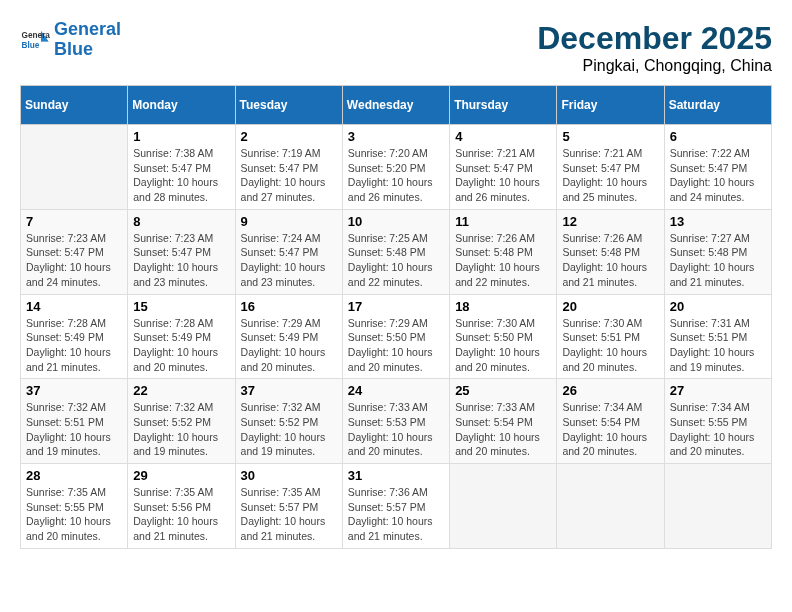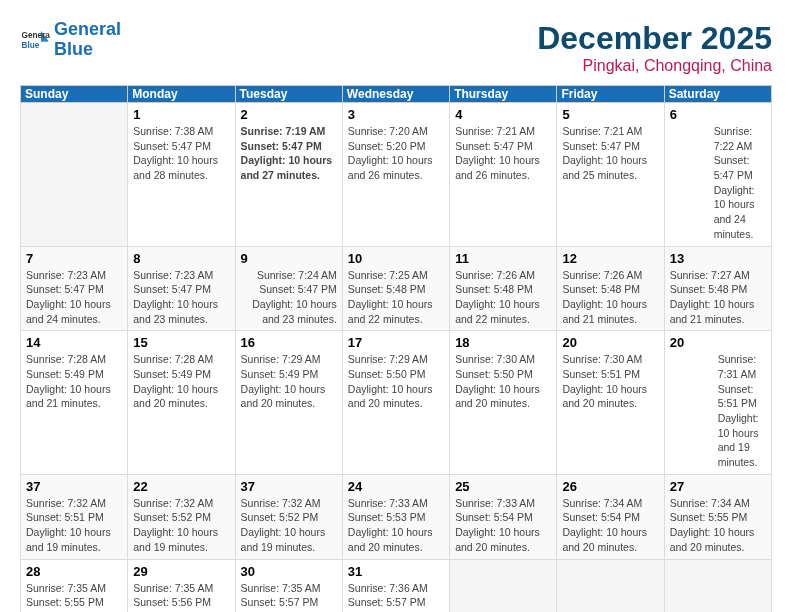--- a/index.html
+++ b/index.html
@@ -35,31 +35,31 @@
     .title-block {
       text-align: right;
     }
     .month-title {
       font-size: 32px;
       font-weight: bold;
       color: #0c4a6e;
     }
     .subtitle {
       font-size: 16px;
-      color: #be185d;
+      color: #000000;
     }
     table {
       width: 100%;
       border-collapse: collapse;
       font-size: 11px;
     }
     thead tr th {
       background-color: #1a6eb5;
       color: white;
-      padding: 1px 4px;
+      padding: 12px 4px;
       text-align: left;
       font-size: 12px;
       font-weight: bold;
       border: 1px solid #ccc;
     }
     tbody tr td {
       border: 1px solid #ddd;
       padding: 4px 5px;
       vertical-align: top;
       width: 14.28%;
@@ -122,21 +122,21 @@
         <td class="empty"></td>
         <td>
           <span class="day-num">1</span>
           <div class="day-info" style="white-space: pre-line;">Sunrise: 7:38 AM
 Sunset: 5:47 PM
 Daylight: 10 hours
 and 28 minutes.</div>
         </td>
         <td>
           <span class="day-num">2</span>
-          <div class="day-info" style="white-space: pre-line; font-weight: bold;">Sunrise: 7:19 AM
+          <div class="day-info" style="white-space: pre-line;">Sunrise: 7:19 AM
 Sunset: 5:47 PM
 Daylight: 10 hours
 and 27 minutes.</div>
         </td>
         <td>
           <span class="day-num">3</span>
           <div class="day-info" style="white-space: pre-line;">Sunrise: 7:20 AM
 Sunset: 5:20 PM
 Daylight: 10 hours
 and 26 minutes.</div>
@@ -150,21 +150,21 @@
         </td>
         <td>
           <span class="day-num">5</span>
           <div class="day-info" style="white-space: pre-line;">Sunrise: 7:21 AM
 Sunset: 5:47 PM
 Daylight: 10 hours
 and 25 minutes.</div>
         </td>
         <td>
           <span class="day-num">6</span>
-          <div class="day-info" style="white-space: pre-line; margin-left: 44px;">Sunrise: 7:22 AM
+          <div class="day-info" style="white-space: pre-line;">Sunrise: 7:22 AM
 Sunset: 5:47 PM
 Daylight: 10 hours
 and 24 minutes.</div>
         </td>
       </tr>
       <tr>
         <td>
           <span class="day-num">7</span>
           <div class="day-info" style="white-space: pre-line;">Sunrise: 7:23 AM
 Sunset: 5:47 PM
@@ -173,21 +173,21 @@
         </td>
         <td>
           <span class="day-num">8</span>
           <div class="day-info" style="white-space: pre-line;">Sunrise: 7:23 AM
 Sunset: 5:47 PM
 Daylight: 10 hours
 and 23 minutes.</div>
         </td>
         <td>
           <span class="day-num">9</span>
-          <div class="day-info" style="white-space: pre-line; text-align: right;">Sunrise: 7:24 AM
+          <div class="day-info" style="white-space: pre-line;">Sunrise: 7:24 AM
 Sunset: 5:47 PM
 Daylight: 10 hours
 and 23 minutes.</div>
         </td>
         <td>
           <span class="day-num">10</span>
           <div class="day-info" style="white-space: pre-line;">Sunrise: 7:25 AM
 Sunset: 5:48 PM
 Daylight: 10 hours
 and 22 minutes.</div>
@@ -252,21 +252,21 @@
         </td>
         <td>
           <span class="day-num">20</span>
           <div class="day-info" style="white-space: pre-line;">Sunrise: 7:30 AM
 Sunset: 5:51 PM
 Daylight: 10 hours
 and 20 minutes.</div>
         </td>
         <td>
           <span class="day-num">20</span>
-          <div class="day-info" style="white-space: pre-line; margin-left: 48px;">Sunrise: 7:31 AM
+          <div class="day-info" style="white-space: pre-line;">Sunrise: 7:31 AM
 Sunset: 5:51 PM
 Daylight: 10 hours
 and 19 minutes.</div>
         </td>
       </tr>
       <tr>
         <td>
           <span class="day-num">37</span>
           <div class="day-info" style="white-space: pre-line;">Sunrise: 7:32 AM
 Sunset: 5:51 PM

